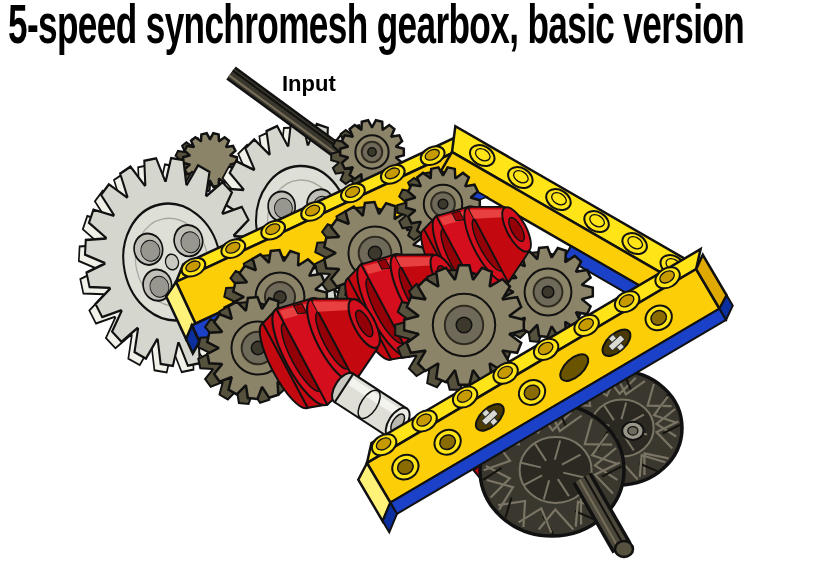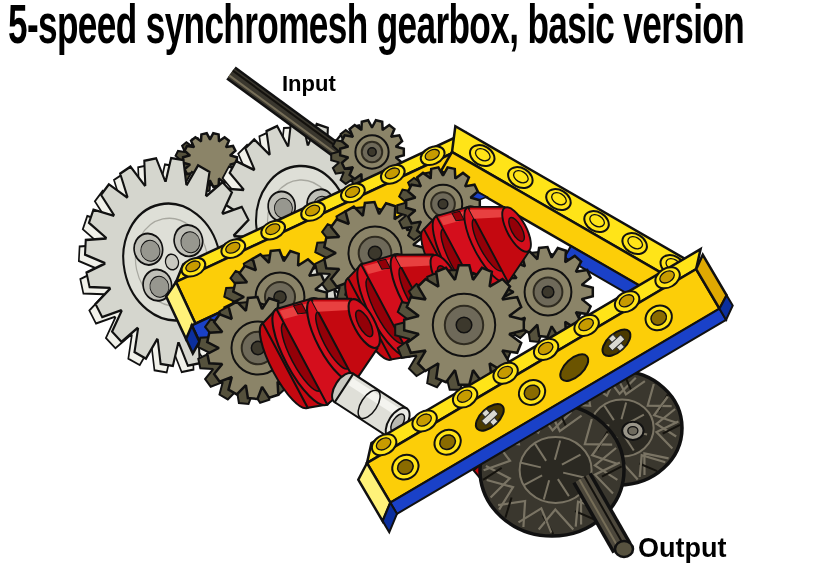--- a/index.html
+++ b/index.html
@@ -327,14 +327,13 @@
           <ellipse cx="0" cy="0" rx="17" ry="9" fill="#4A3A00" stroke="#111111" stroke-width="2"></ellipse>
           <rect x="-3.2" y="-8.5" width="6.4" height="17" rx="1" fill="#D9D9D1" stroke="#2A2A2A" stroke-width="1"></rect>
           <rect x="-8.5" y="-3.2" width="17" height="6.4" rx="1" fill="#D9D9D1" stroke="#2A2A2A" stroke-width="1"></rect>
         </g>
         <ellipse cx="325" cy="23" rx="13.5" ry="12" fill="#FFE418" stroke="#111111" stroke-width="2"></ellipse>
         <ellipse cx="325" cy="23" rx="8" ry="7" fill="#8A6B00" stroke="#111111" stroke-width="1.5"></ellipse>
       </g>
     </svg>
   <div class="title">5-speed synchromesh gearbox, basic version</div>
   <div class="label input">Input</div>
-  <div class="label output">Output</div>
 </div>
 
 </body></html>

